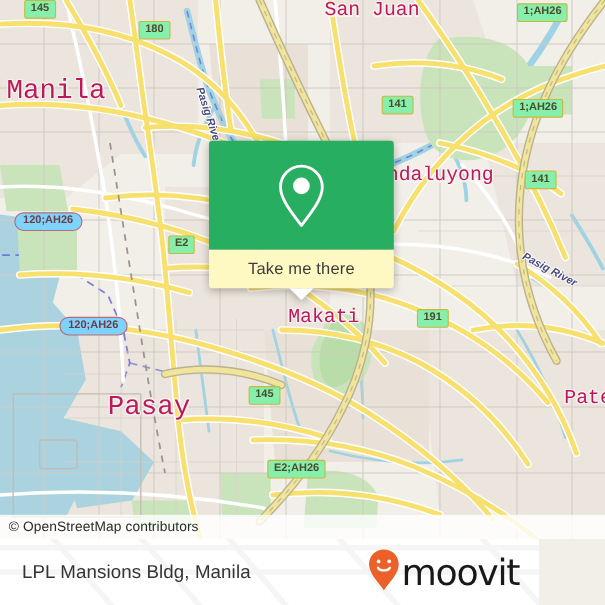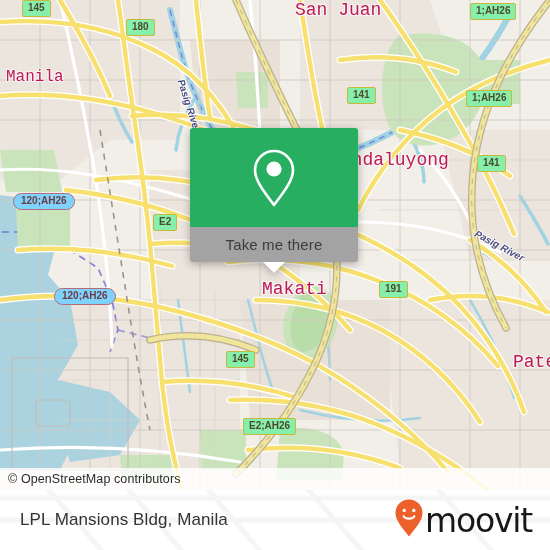--- a/index.html
+++ b/index.html
@@ -15,21 +15,21 @@
   #map{position:absolute;left:0;top:0;width:550px;height:490px;overflow:hidden;background:#f2efe9;}
   #map svg{display:block;width:550px;height:490px;}
 
   .maplabel{
     position:absolute;
     font-family:Liberation Mono, monospace;
     color:#be185d;
     text-shadow:1px 0 #f7f4ee,-1px 0 #f7f4ee,0 1px #f7f4ee,0 -1px #f7f4ee,1px 1px #f7f4ee,-1px -1px #f7f4ee,1px -1px #f7f4ee,-1px 1px #f7f4ee;
     white-space:nowrap;pointer-events:none;
   }
-  .city-lg{font-size:16px;}
+  .city-lg{font-size:25px;}
   .city-md{font-size:18px;}
   .river{
     position:absolute;font-size:10px;font-style:italic;color:#4b4b80;
     text-shadow:1px 0 #fff,-1px 0 #fff,0 1px #fff,0 -1px #fff;
     white-space:nowrap;pointer-events:none;font-weight:600;
   }
 
   
   .shield{
     position:absolute;
@@ -53,34 +53,34 @@
   #callout{
     position:absolute;left:190px;top:128px;width:168px;
     filter:drop-shadow(0 2px 4px rgba(0,0,0,.30));
   }
   #callout .green{
     background:#27ae60;height:99px;border-radius:3px 3px 0 0;
     display:flex;align-items:center;justify-content:center;
   }
   #callout .green svg{display:block;}
   #callout .label{
-    background:#a3a3a3;height:35px;border-radius:0 0 3px 3px;
+    background:#fef9c3;height:35px;border-radius:0 0 3px 3px;
     display:flex;align-items:center;justify-content:center;
   }
   #callout .label span{font-size:15px;color:#3c3c3c;letter-spacing:.15px;}
   #callout .tip{
     position:absolute;left:50%;top:134px;margin-left:-11px;
     width:0;height:0;
     border-left:11px solid transparent;border-right:11px solid transparent;
     border-top:11px solid #fff;
   }
 
   
   #bottom{
-    position:absolute;left:0;top:490px;width:550px;height:60px;
+    position:absolute;left:0;top:490px;width:490px;height:60px;
     background:#fff;overflow:hidden;
     display:flex;align-items:center;justify-content:space-between;
     box-sizing:border-box;padding:0 18px 0 20px;
   }
   #bottom-watermark{
     position:absolute;left:0;top:0;width:550px;height:60px;
     opacity:.055;pointer-events:none;
   }
   #bottom-watermark svg{display:block;}
   #place-title{
@@ -262,20 +262,21 @@
           <rect x="36" y="400" width="34" height="26" rx="3"></rect>
           <path d="M12 358 H128 V470 H12 Z"></path>
         </g>
       </g>
     </svg>
 
     <div class="maplabel city-lg" style="left:6px;top:68px;">Manila</div>
     <div class="maplabel city-md" style="left:295px;top:0px;">San Juan</div>
     <div class="maplabel city-md" style="left:330px;top:150px;">Mandaluyong</div>
     <div class="maplabel city-md" style="left:262px;top:279px;">Makati</div>
+    <div class="maplabel city-lg" style="left:98px;top:355px;">Pasay</div>
     <div class="maplabel city-md" style="left:513px;top:352px;">Pateros</div>
 
     <div class="river" style="left:186px;top:78px;transform:rotate(72deg);transform-origin:left top;">Pasig River</div>
     <div class="river" style="left:478px;top:228px;transform:rotate(28deg);transform-origin:left top;">Pasig River</div>
 
     <div class="shield yellow" style="left:22px;top:0px;">145</div>
     <div class="shield yellow" style="left:126px;top:19px;">180</div>
     <div class="shield yellow" style="left:470px;top:3px;">1;AH26</div>
     <div class="shield yellow" style="left:347px;top:87px;">141</div>
     <div class="shield yellow" style="left:466px;top:90px;">1;AH26</div>

